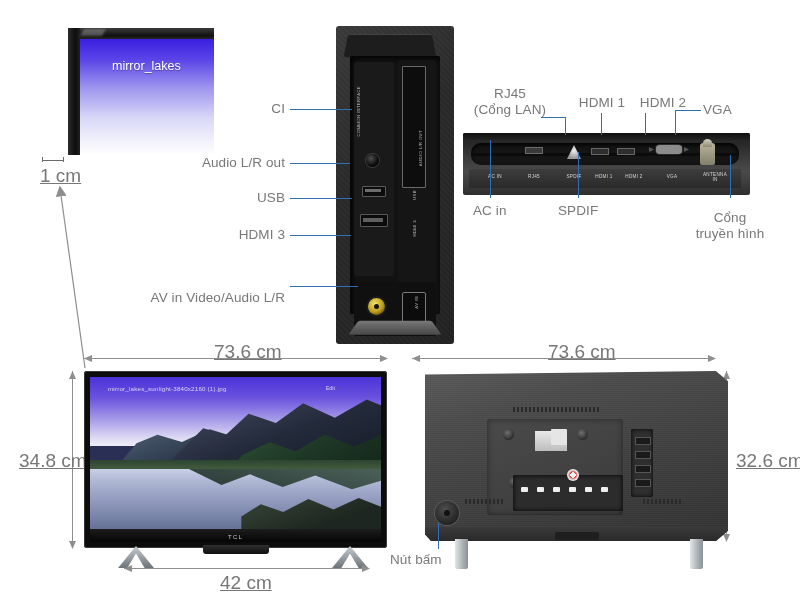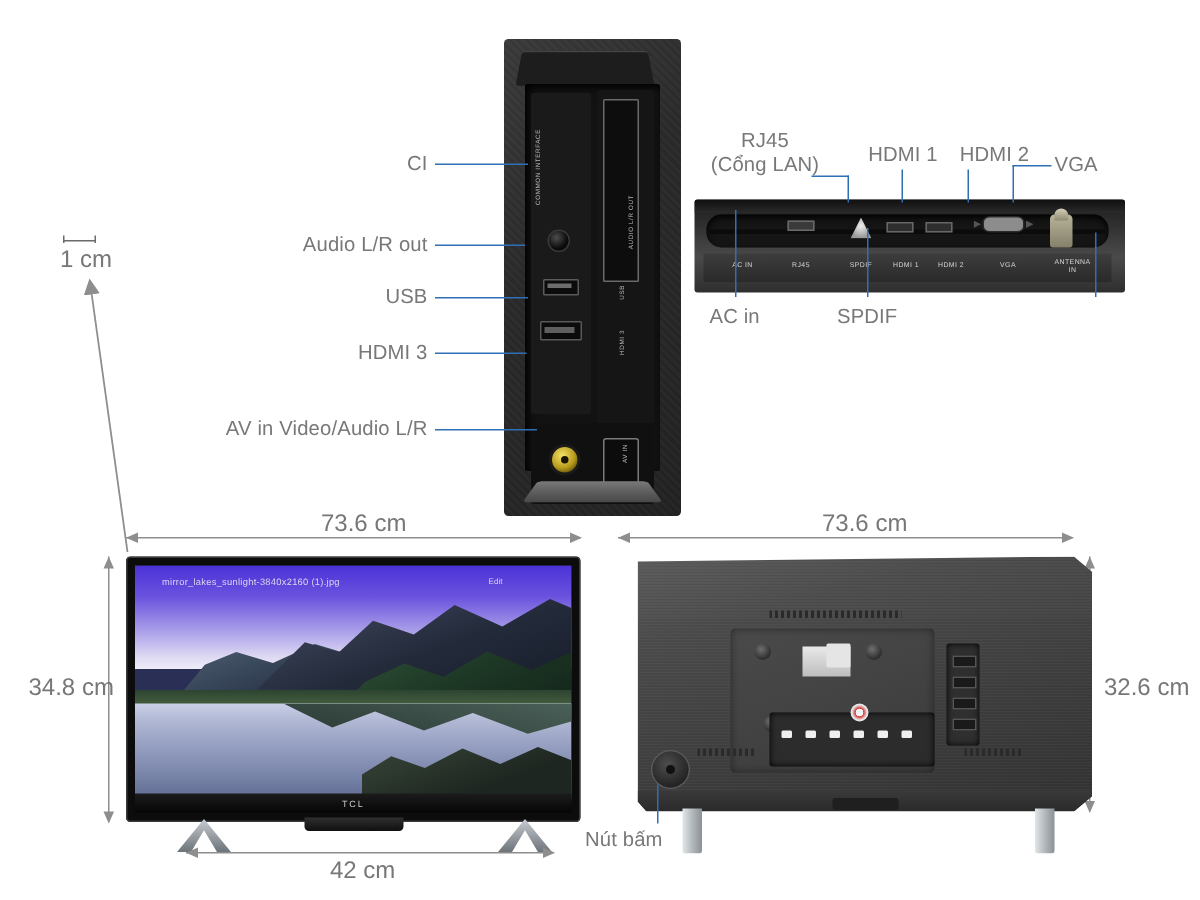--- a/index.html
+++ b/index.html
@@ -6,21 +6,21 @@
   body{
     width:800px;height:600px;background:#ffffff;
     font-family:"Liberation Sans","DejaVu Sans",sans-serif;
     color:#6e6e6e;overflow:hidden;position:relative;
   }
   #stage{position:absolute;left:0;top:0;width:800px;height:600px;}
 
   .lbl{position:absolute;font-size:13.5px;color:#787878;line-height:1.18;white-space:pre;letter-spacing:.1px;}
   .lbl.r{text-align:right;}
   .lbl.c{text-align:center;}
-  .dim{position:absolute;font-size:16px;color:#777;white-space:nowrap;}
+  .dim{position:absolute;font-size:19px;color:#777;white-space:nowrap;text-decoration:underline;}
 
   .lead{position:absolute;background:#2f6fb5;}
   .lead.h{height:1.4px;}
   .lead.v{width:1.4px;}
 
   .gline{position:absolute;background:#8e8e8e;}
   .gline.h{height:1px;}
   .gline.v{width:1px;}
 
   
@@ -182,20 +182,27 @@
   #tvback .cablebox{position:absolute;left:50%;transform:translateX(-50%);bottom:1px;width:44px;height:8px;
     background:#1f1f1f;border-radius:2px;}
   .backfoot{position:absolute;width:13px;height:30px;
     background:linear-gradient(90deg,#e2e6e8,#aeb4b8 55%,#8b9195);border-radius:0 0 2px 2px;}
 </style>
 </head>
 <body>
 
 <div id="stage">
 
+  <div id="bezel">
+    <div class="inner"></div>
+    <div class="topbar"></div>
+    <div class="leftbar"></div>
+    <div class="gloss"></div>
+    <div class="scrtxt">mirror_lakes</div>
+  </div>
 
   <div class="tick" style="left:42px;top:160px;width:22px;"></div>
   <div class="tickcap" style="left:42px;top:157px;"></div>
   <div class="tickcap" style="left:63px;top:157px;"></div>
   <div class="dim" style="left:40px;top:165px;">1 cm</div>
 
   <svg style="position:absolute;left:30px;top:180px;width:120px;height:200px;overflow:visible">
     <defs>
       <marker id="ah" markerWidth="9" markerHeight="9" refX="7" refY="4.5" orient="auto">
         <path d="M0,0 L9,4.5 L0,9 z" fill="#8e8e8e"></path>
@@ -232,21 +239,21 @@
 
   <div class="lbl r" style="left:130px;top:155px;width:155px;">Audio L/R out</div>
   <div class="lead h" style="left:290px;top:163px;width:60px;"></div>
 
   <div class="lbl r" style="left:180px;top:190px;width:105px;">USB</div>
   <div class="lead h" style="left:290px;top:198px;width:62px;"></div>
 
   <div class="lbl r" style="left:160px;top:227px;width:125px;">HDMI 3</div>
   <div class="lead h" style="left:290px;top:235px;width:61px;"></div>
 
-  <div class="lbl r" style="left:110px;top:278px;width:175px;">AV in Video/Audio L/R</div>
+  <div class="lbl r" style="left:110px;top:290px;width:175px;">AV in Video/Audio L/R</div>
   <div class="lead h" style="left:290px;top:286px;width:68px;"></div>
 
   <div id="rearstrip">
     <div class="lip"></div>
     <div class="recess"></div>
     <div class="bar"></div>
     <div class="lan"></div>
     <div class="spdif"></div>
     <div class="h1"></div>
     <div class="h2"></div>
@@ -280,20 +287,22 @@
   <div class="lead h" style="left:675px;top:110px;width:26px;"></div>
   <div class="lead v" style="left:675px;top:110px;height:25px;"></div>
 
   <div class="lead v" style="left:490px;top:140px;height:58px;"></div>
   <div class="lbl" style="left:473px;top:203px;">AC in</div>
 
   <div class="lead v" style="left:578px;top:152px;height:46px;"></div>
   <div class="lbl" style="left:558px;top:203px;">SPDIF</div>
 
   <div class="lead v" style="left:730px;top:155px;height:43px;"></div>
+  <div class="lbl c" style="left:680px;top:210px;width:100px;">Cổng
+truyền hình</div>
 
   <div class="gline h" style="left:84px;top:358px;width:303px;"></div>
   <svg style="position:absolute;left:80px;top:353px;width:312px;height:11px;">
     <path d="M4,5.5 L12,2 L12,9 z" fill="#8e8e8e"></path>
     <path d="M308,5.5 L300,2 L300,9 z" fill="#8e8e8e"></path>
   </svg>
   <div class="dim" style="left:214px;top:341px;">73.6 cm</div>
 
   <div class="gline v" style="left:72px;top:371px;height:177px;"></div>
   <svg style="position:absolute;left:67px;top:367px;width:11px;height:186px;">

